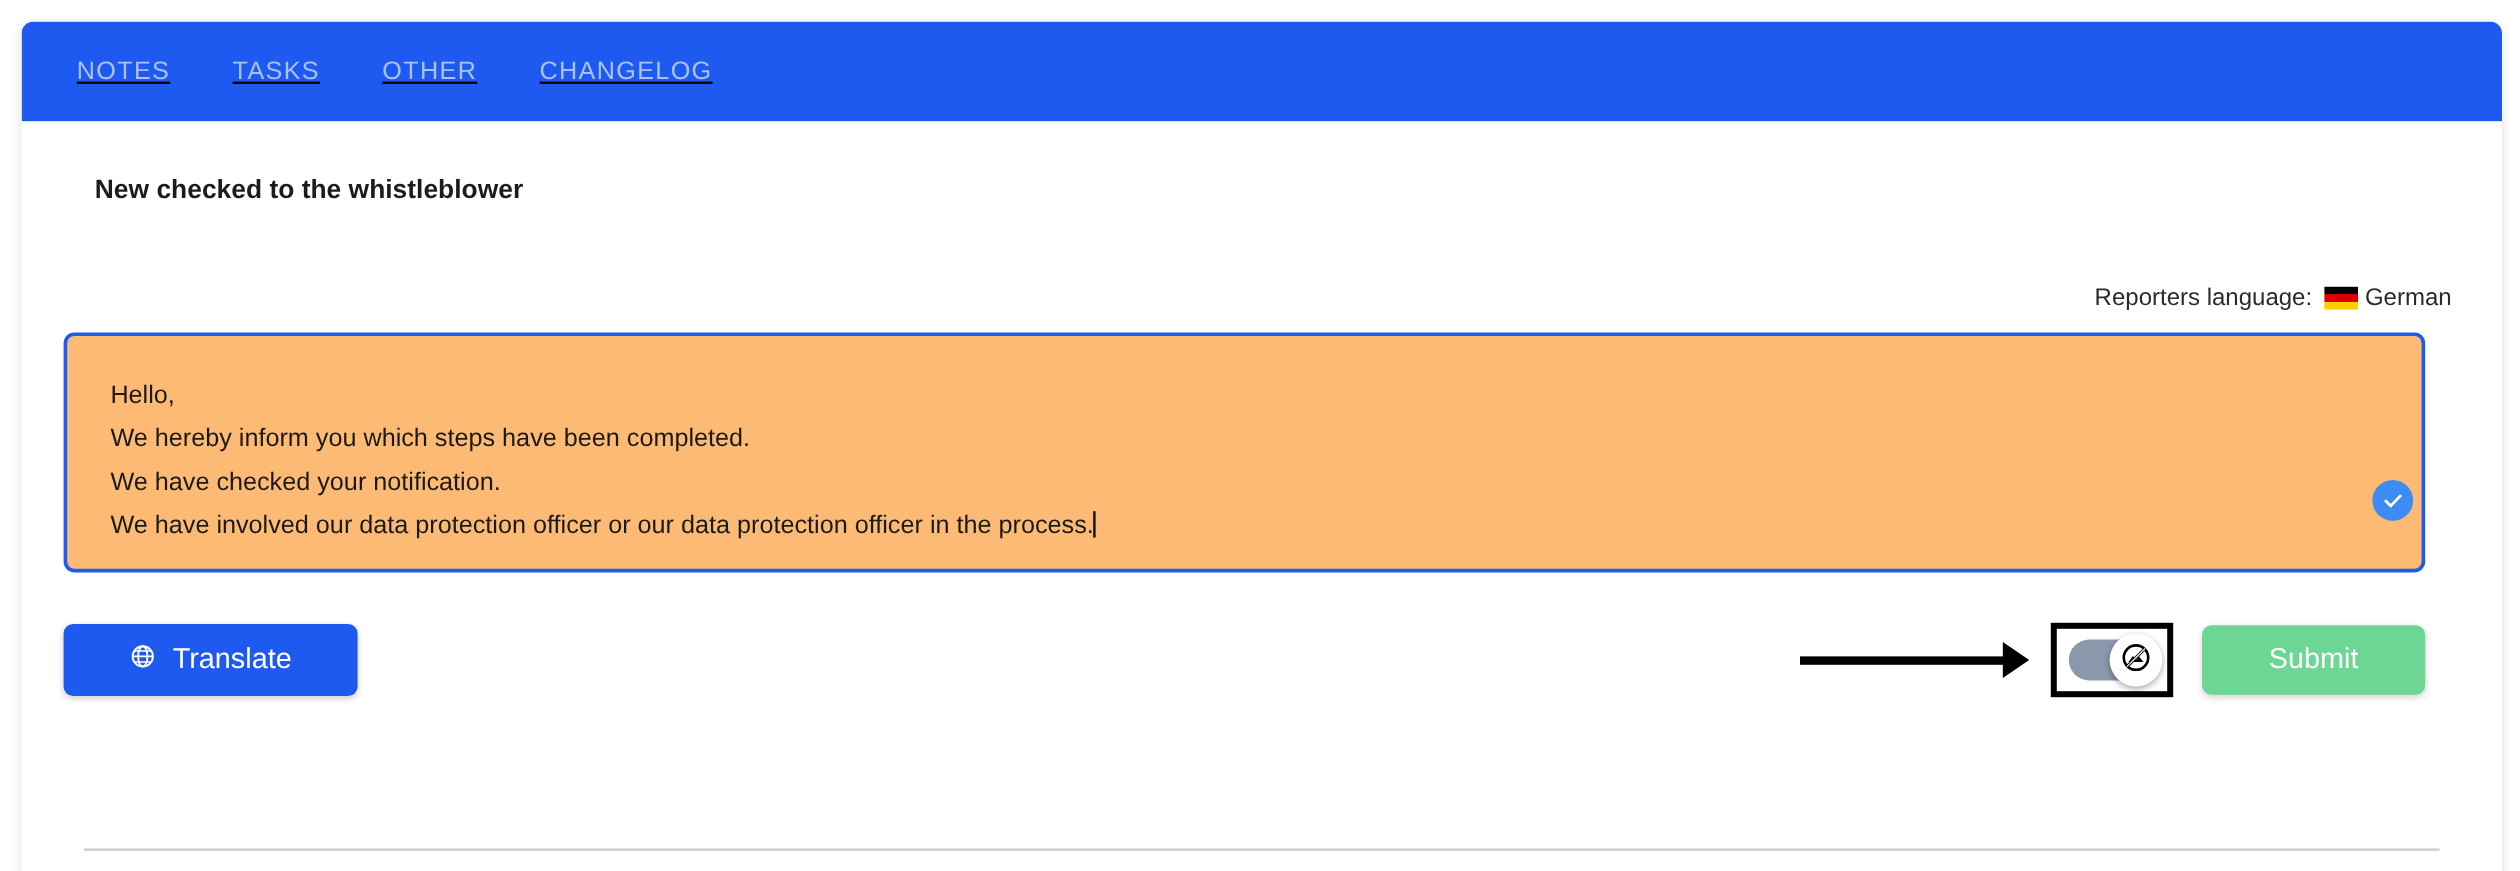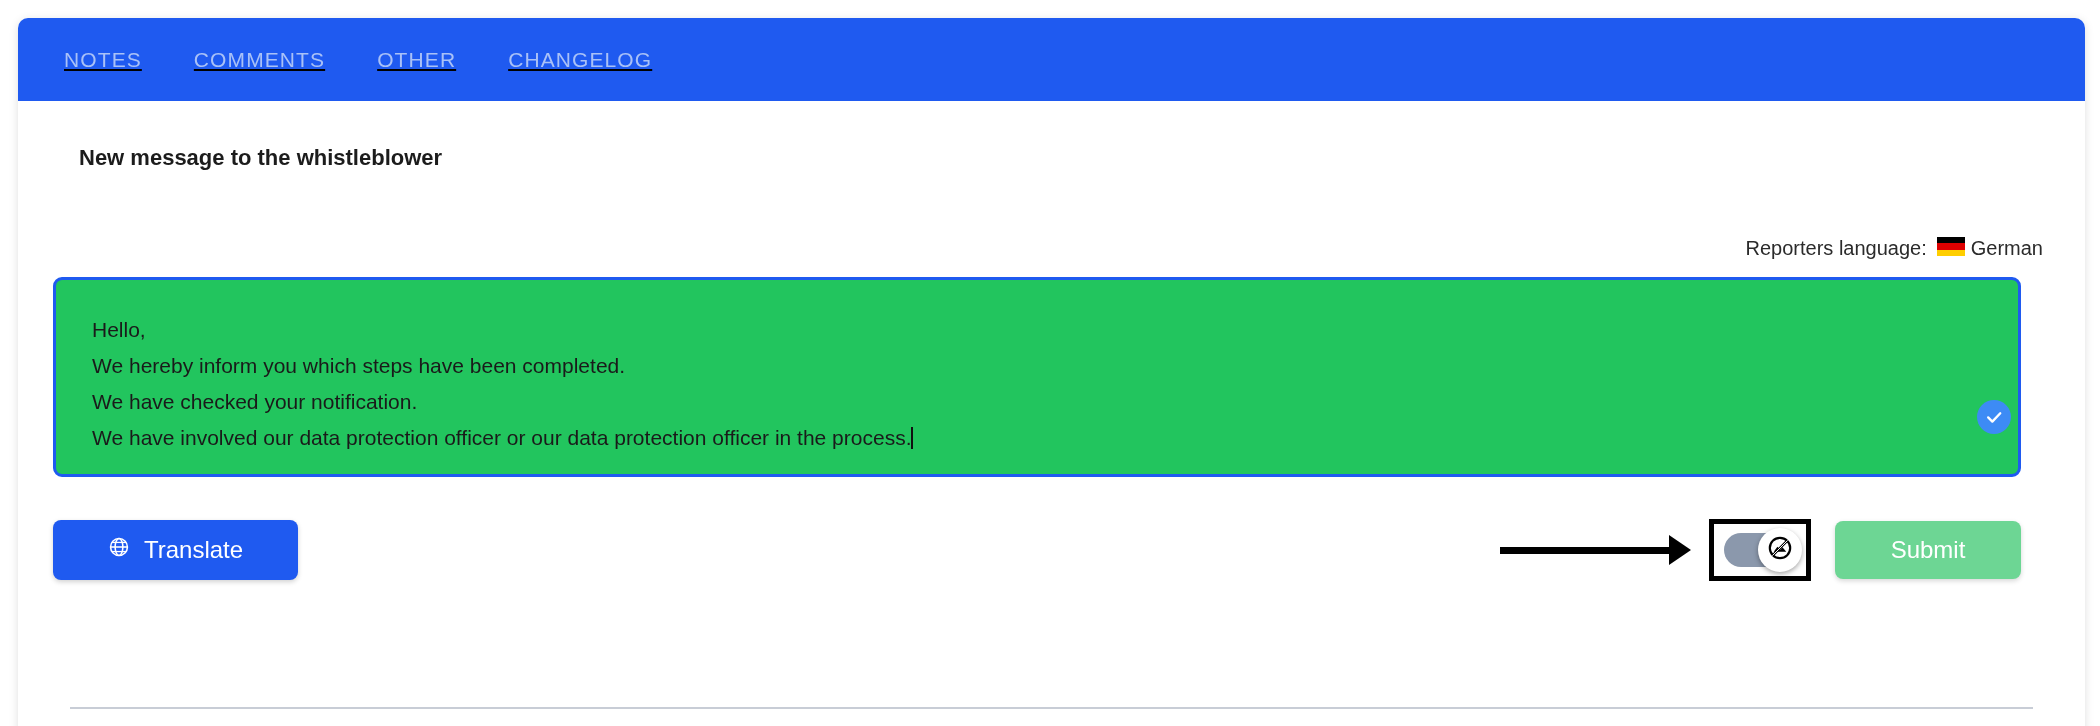--- a/index.html
+++ b/index.html
@@ -93,21 +93,21 @@
   }
 
   .lang-row {
     margin-top: 66px;
     margin-right: 8px;
     text-align: right;
     font-size: 20px;
     color: #2b2b2b;
     display: flex;
     justify-content: flex-end;
-    align-items: flex-start;
+    align-items: center;
     gap: 0px;
   }
   .lang-label { margin-right: 10px; }
   .flag-de {
     display: inline-block;
     width: 28px;
     height: 19px;
     vertical-align: -2px;
     margin-right: 6px;
     background: linear-gradient(
@@ -123,21 +123,21 @@
     margin-top: 17px;
     margin-left: 1px;
   }
   .msgbox {
     position: relative;
     box-sizing: border-box;
     width: 1968px;
     height: 200px;
     border: 3px solid #1f5af0;
     border-radius: 9px;
-    background: #22c55e;
+    background: #fdba74;
     padding: 32px 36px;
     font-size: 21px;
     line-height: 36px;
     color: #1a1a1a;
     overflow: hidden;
     white-space: pre-wrap;
   }
   .caret {
     display: inline-block;
     width: 1.5px;
@@ -269,36 +269,36 @@
 
 <div class="page">
   <div class="card">
 
     <div class="tabbar">
       <div class="tab">
         <span>NOTES</span>
 
       </div>
       <div class="tab">
-        <span>COMMENTS</span>
+        <span>TASKS</span>
 
       </div>
       <div class="tab">
         <span>OTHER</span>
 
       </div>
       <div class="tab">
         <span>CHANGELOG</span>
 
       </div>
     </div>
 
     <div class="card-body">
 
-      <div class="section-title">New message to the whistleblower</div>
+      <div class="section-title">New checked to the whistleblower</div>
 
       <div class="lang-row">
         <span class="lang-label">Reporters language:</span>
         <span class="flag-de"></span>
         <span>German</span>
       </div>
 
       <div class="msgbox-wrap">
         <div class="msgbox"><span>Hello,</span>
 <span>We hereby inform you which steps have been completed.</span>

